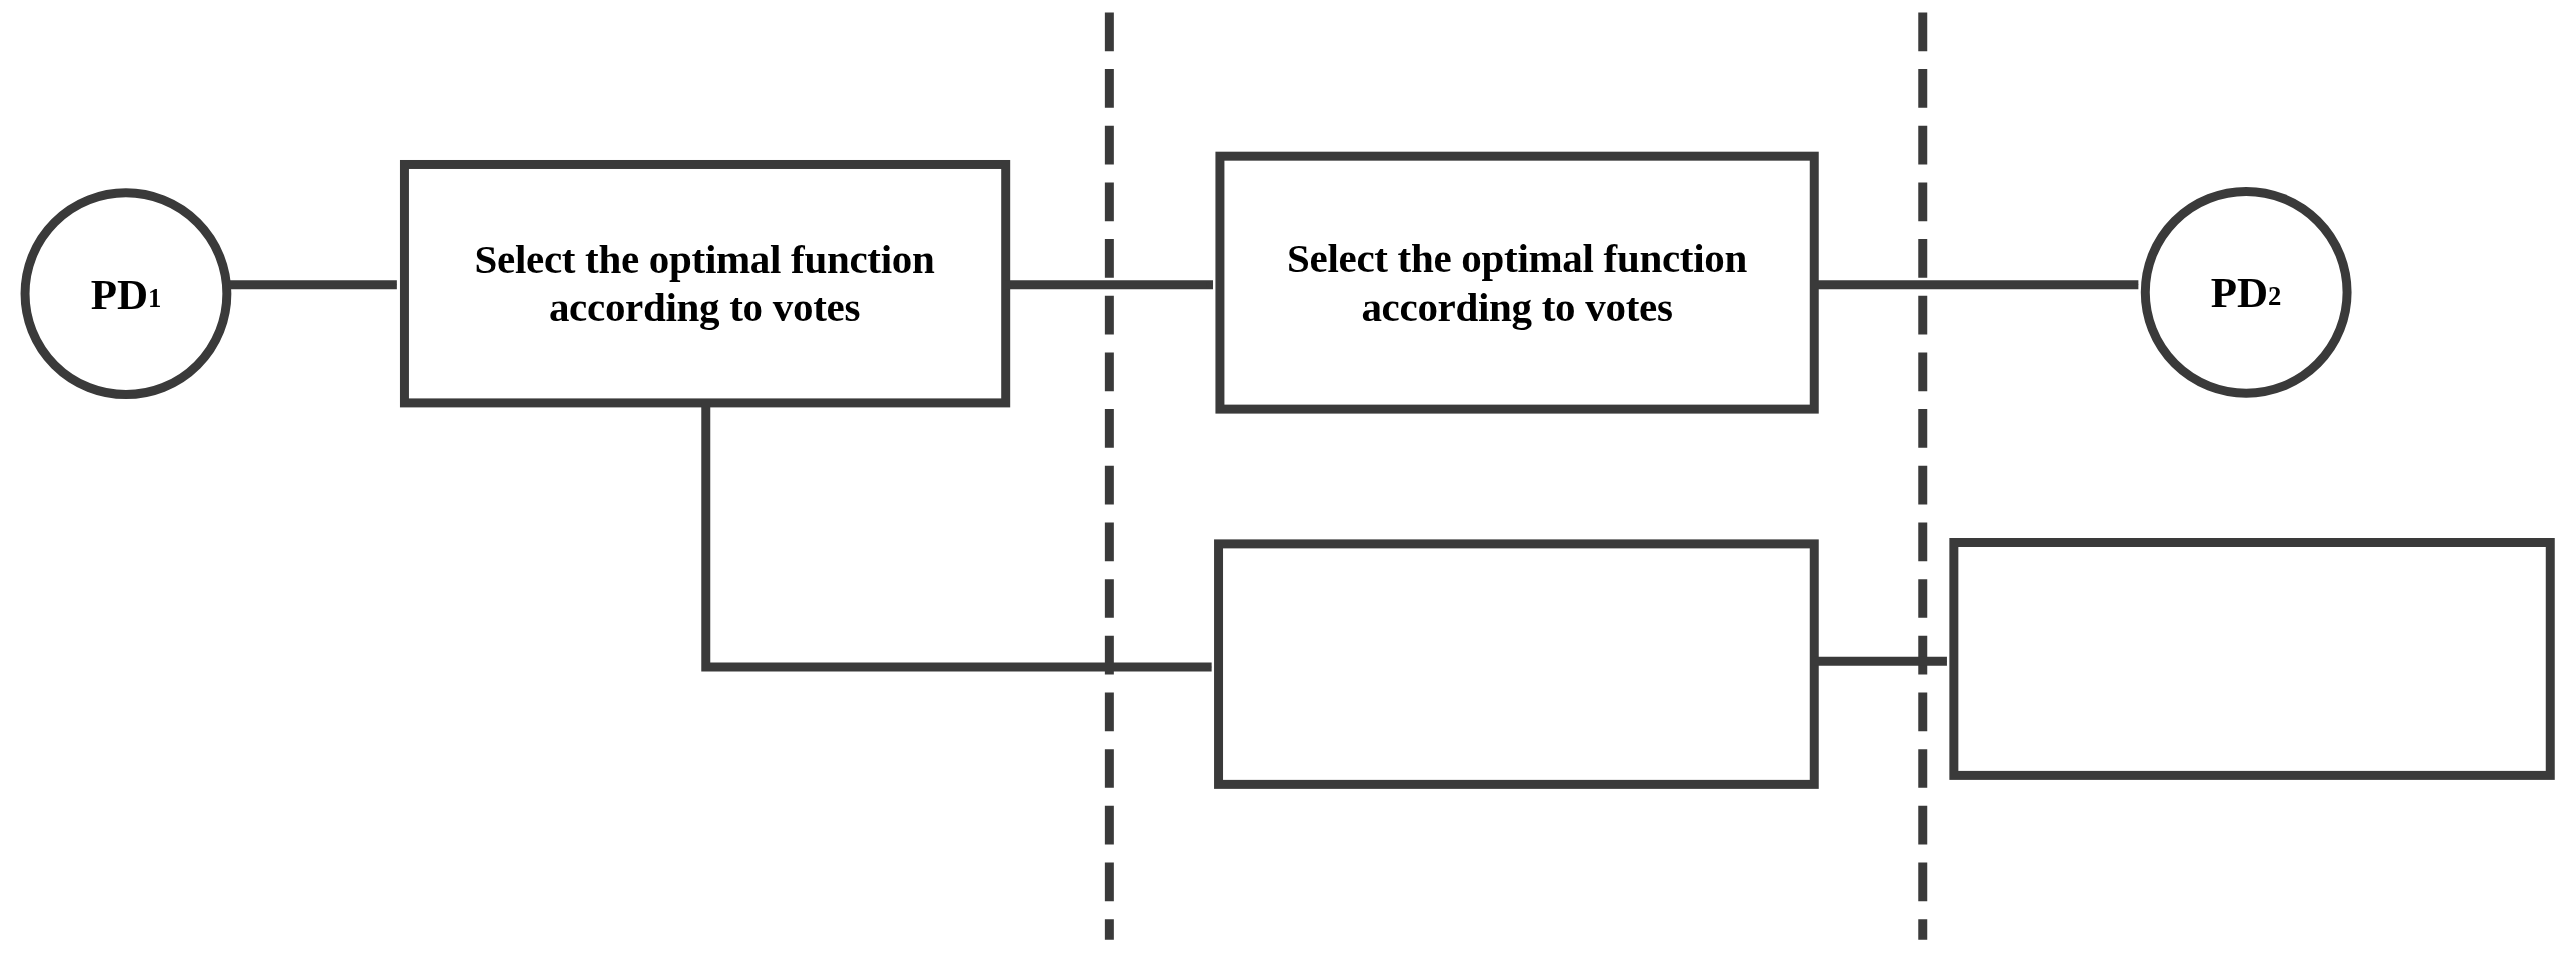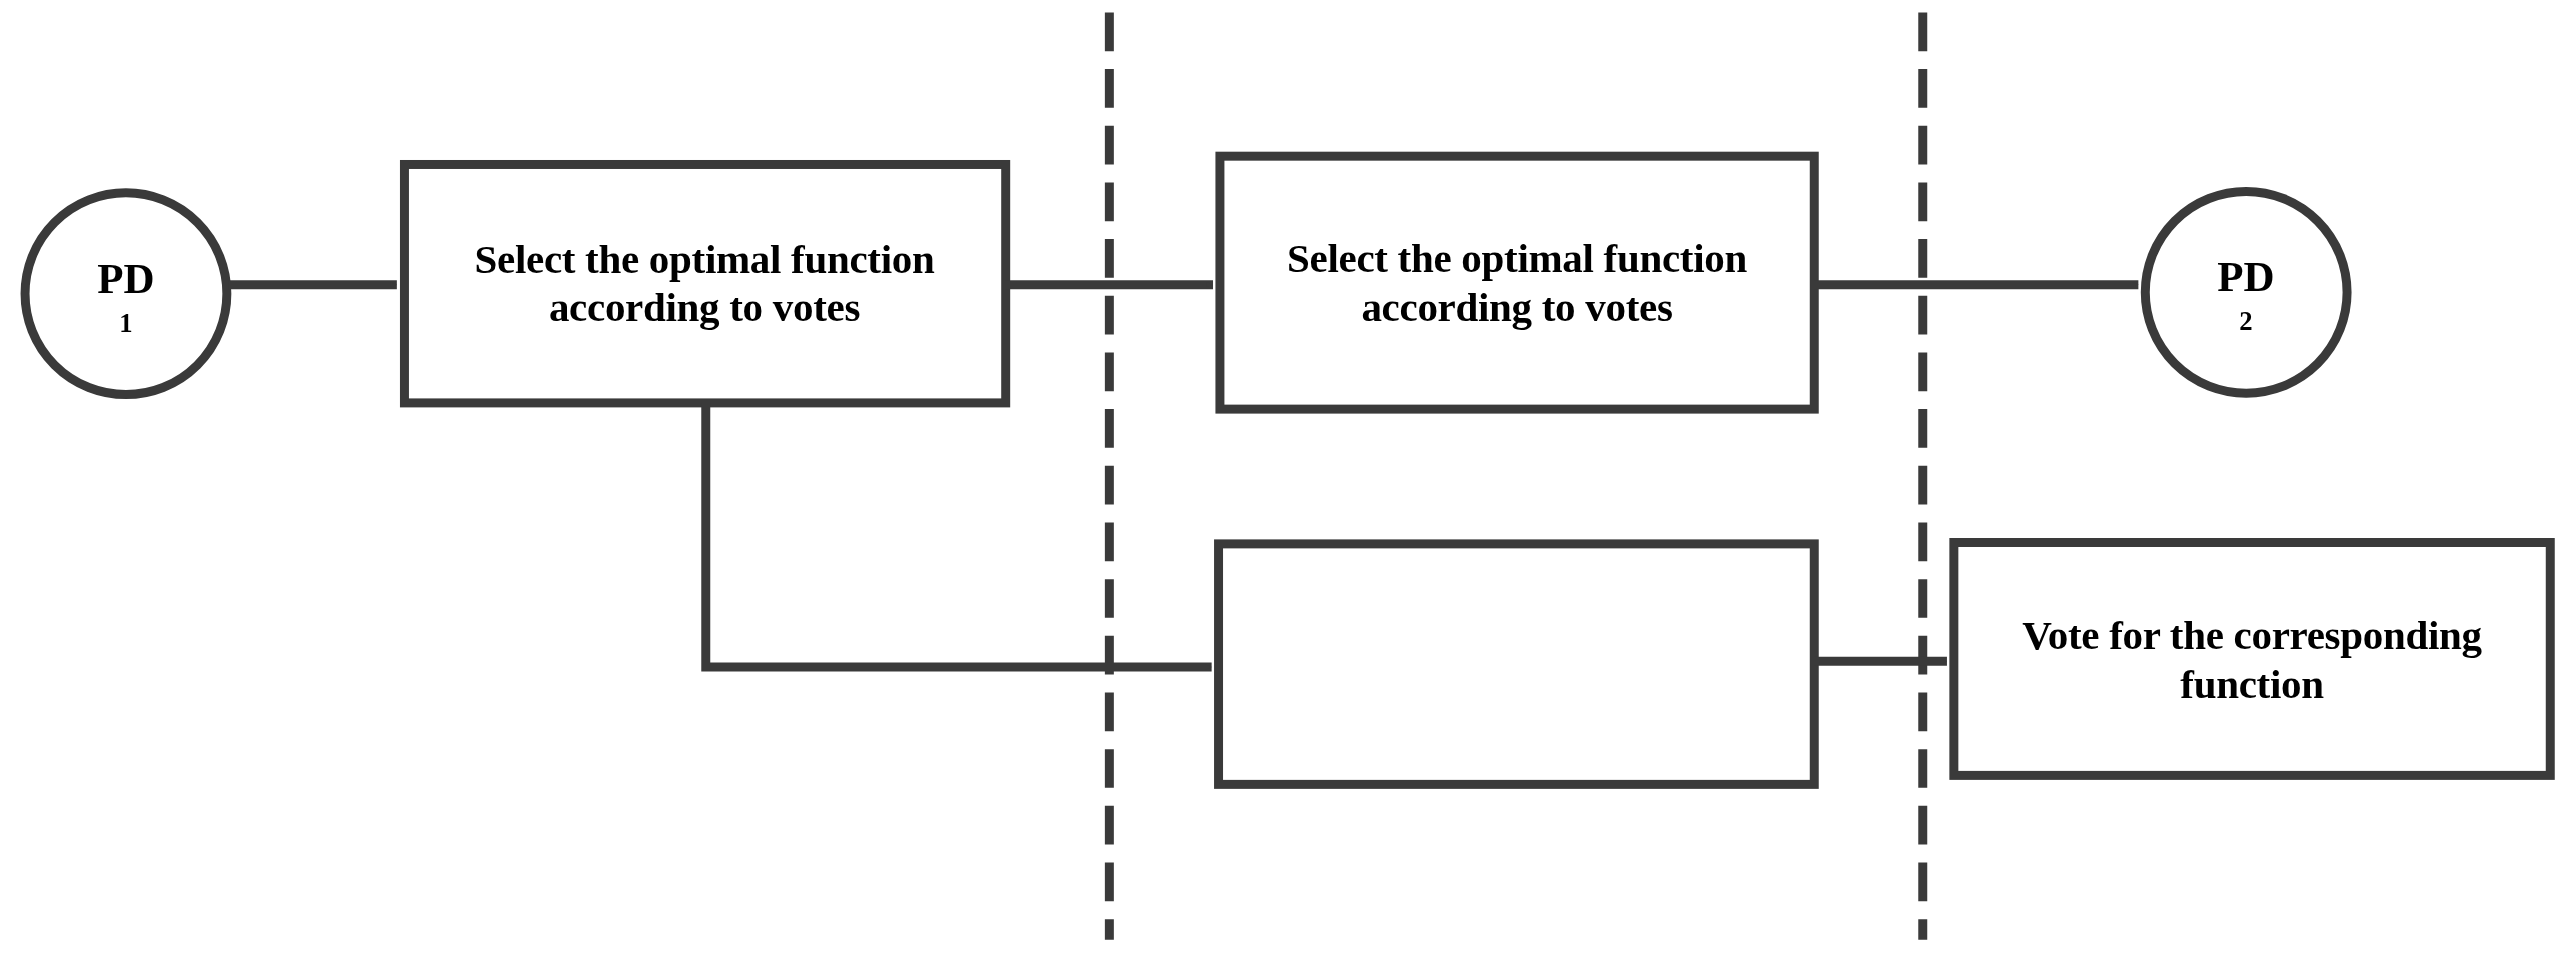--- a/index.html
+++ b/index.html
@@ -38,21 +38,20 @@
   .box-label {
     font-size: 41px;
     line-height: 1.18;
     letter-spacing: -0.3px;
     padding: 0 18px;
     box-sizing: border-box;
   }
   .circle-label {
     font-size: 43px;
     letter-spacing: 0px;
-    flex-direction: column;
   }
   .circle-label sub {
     font-size: 0.62em;
     vertical-align: baseline;
     position: relative;
     top: 0.18em;
     font-weight: bold;
   }
 </style>
 </head>
@@ -101,16 +100,15 @@
   <div class="node-label box-label" style="left:404px; top:164px; width:601px; height:238px;">Select the optimal function according to votes</div>
 
   <div class="node-label box-label" style="left:1220px; top:156px; width:594px; height:253px;">Select the optimal function according to votes</div>
 
   <div class="node-label circle-label" style="left:2141px; top:187px; width:210px; height:210px;">
     <span>PD</span>
       <sub>2</sub>
   </div>
 
 
-  <div class="node-label box-label" style="left:1954px; top:543px; width:596px; height:233px;">Vote for the corresponding function</div>
 
 </div>
 
 
 </body></html>

